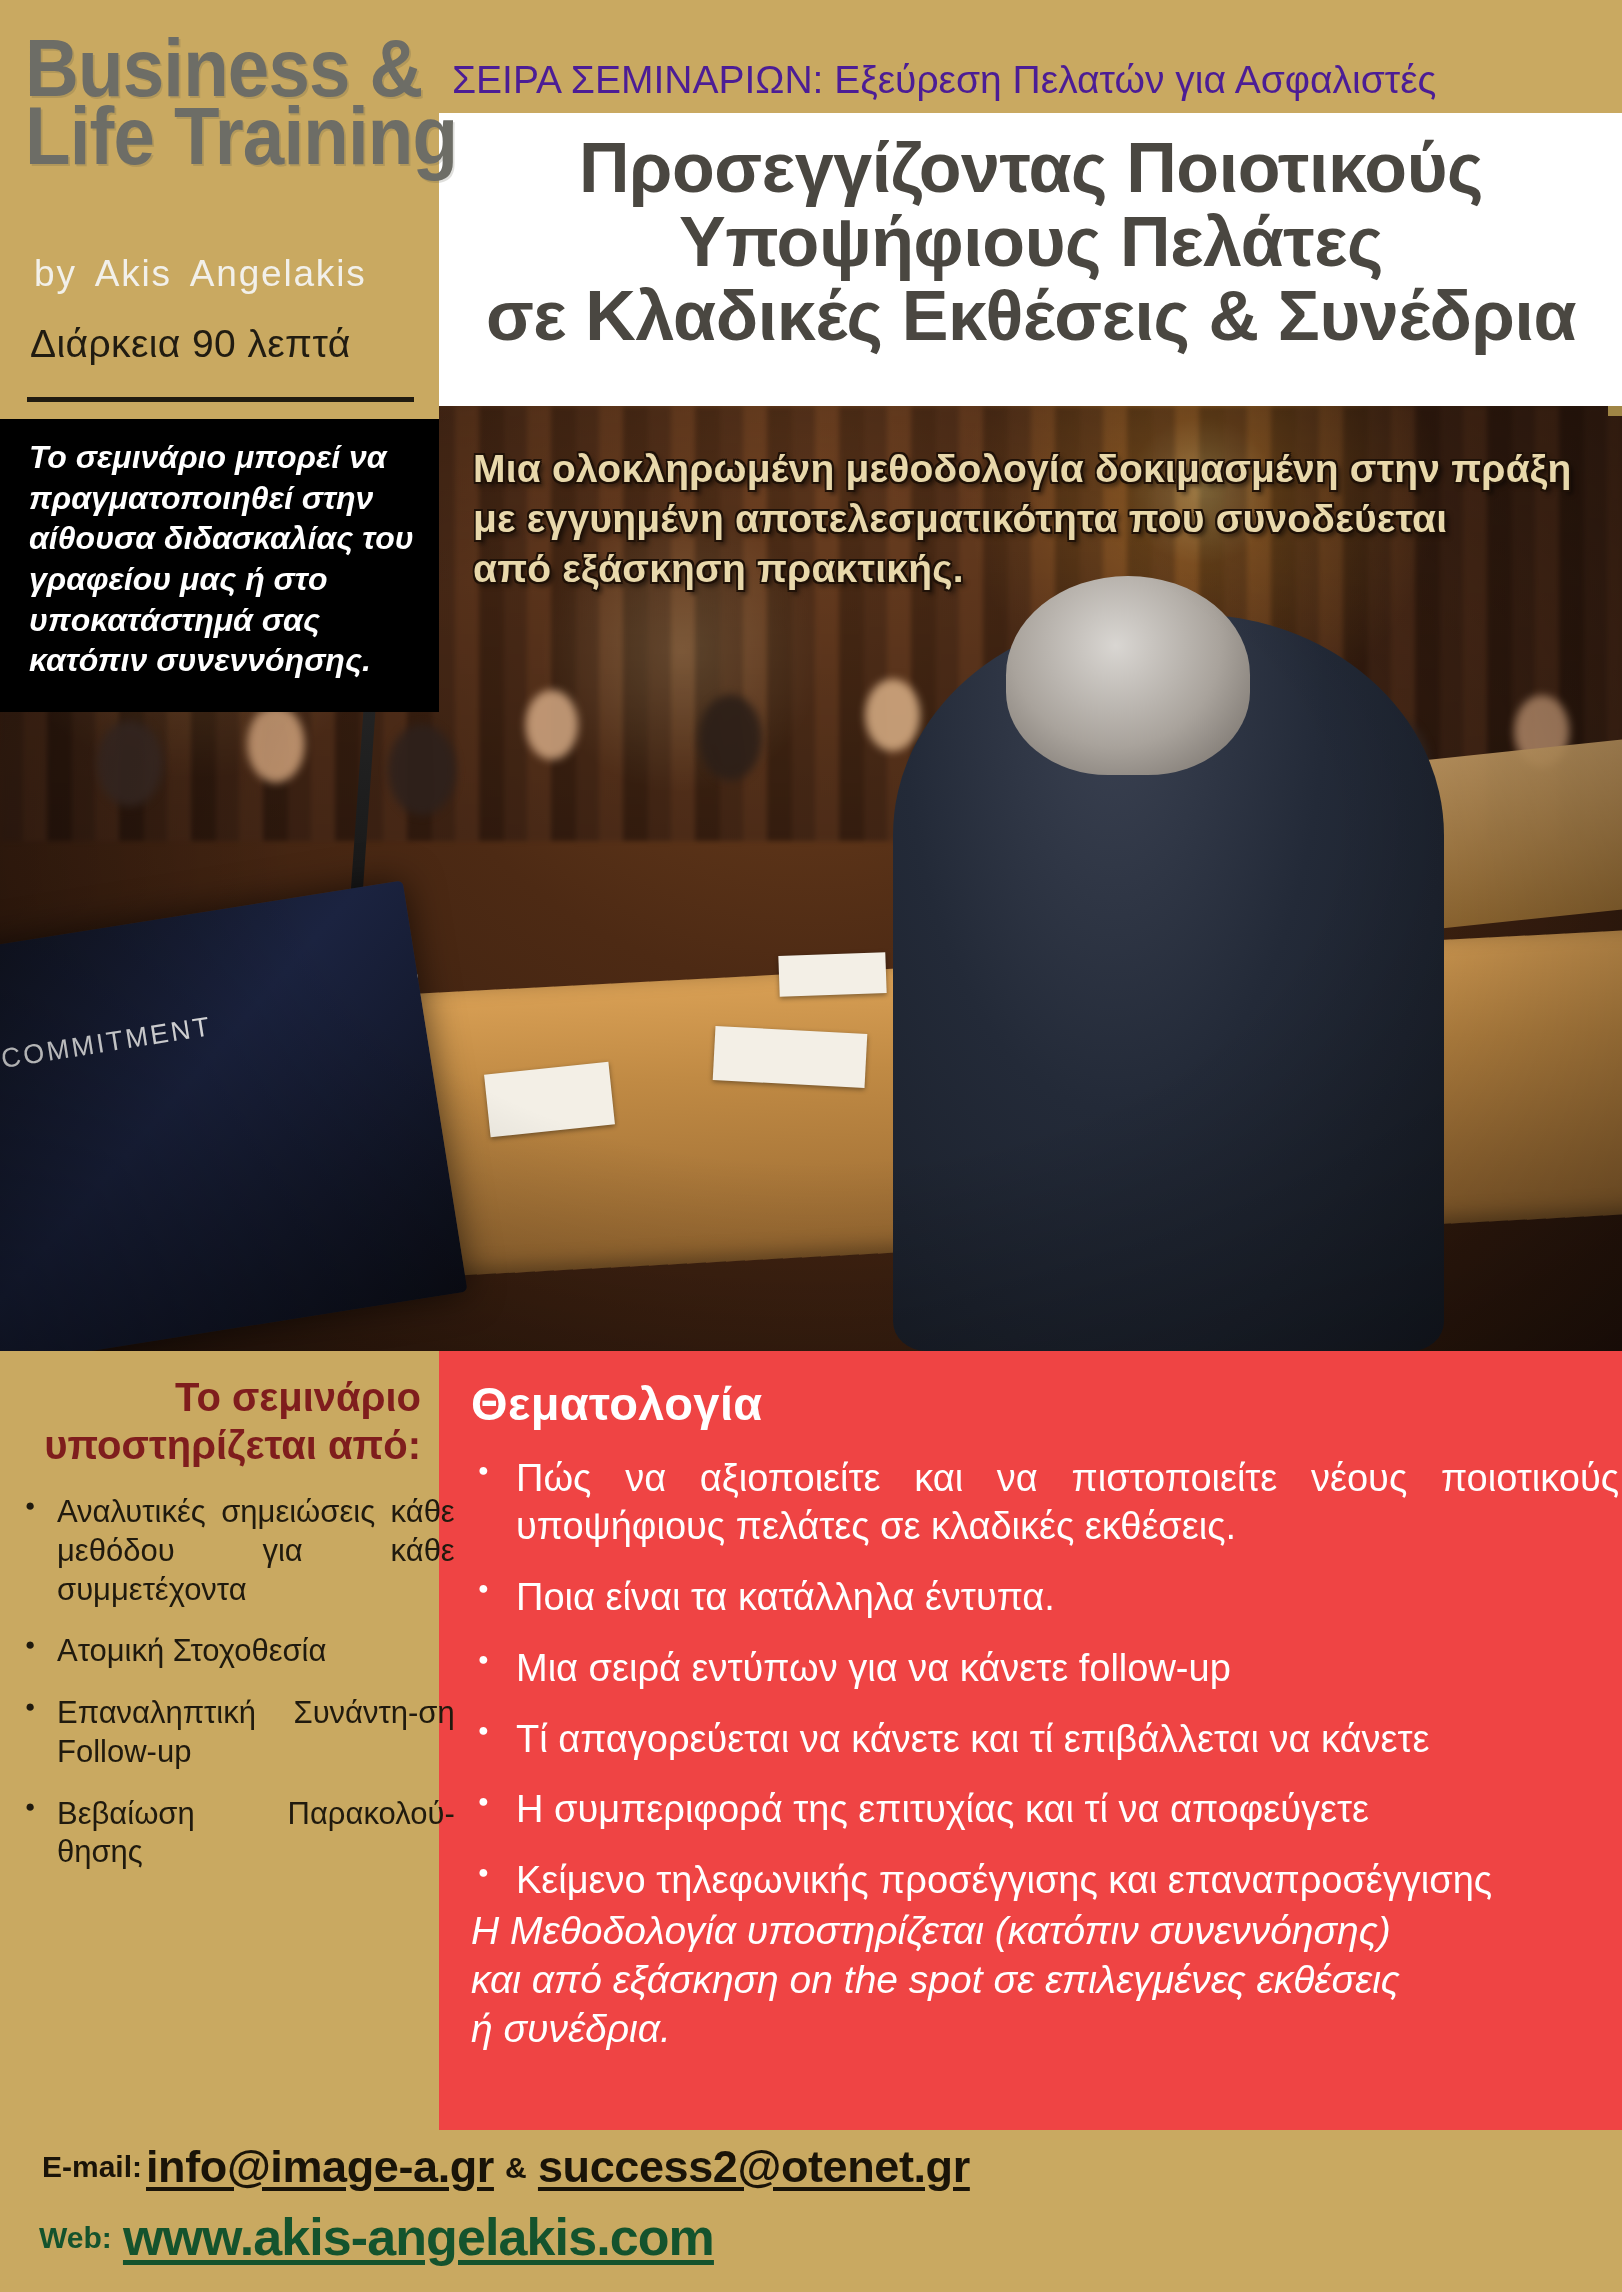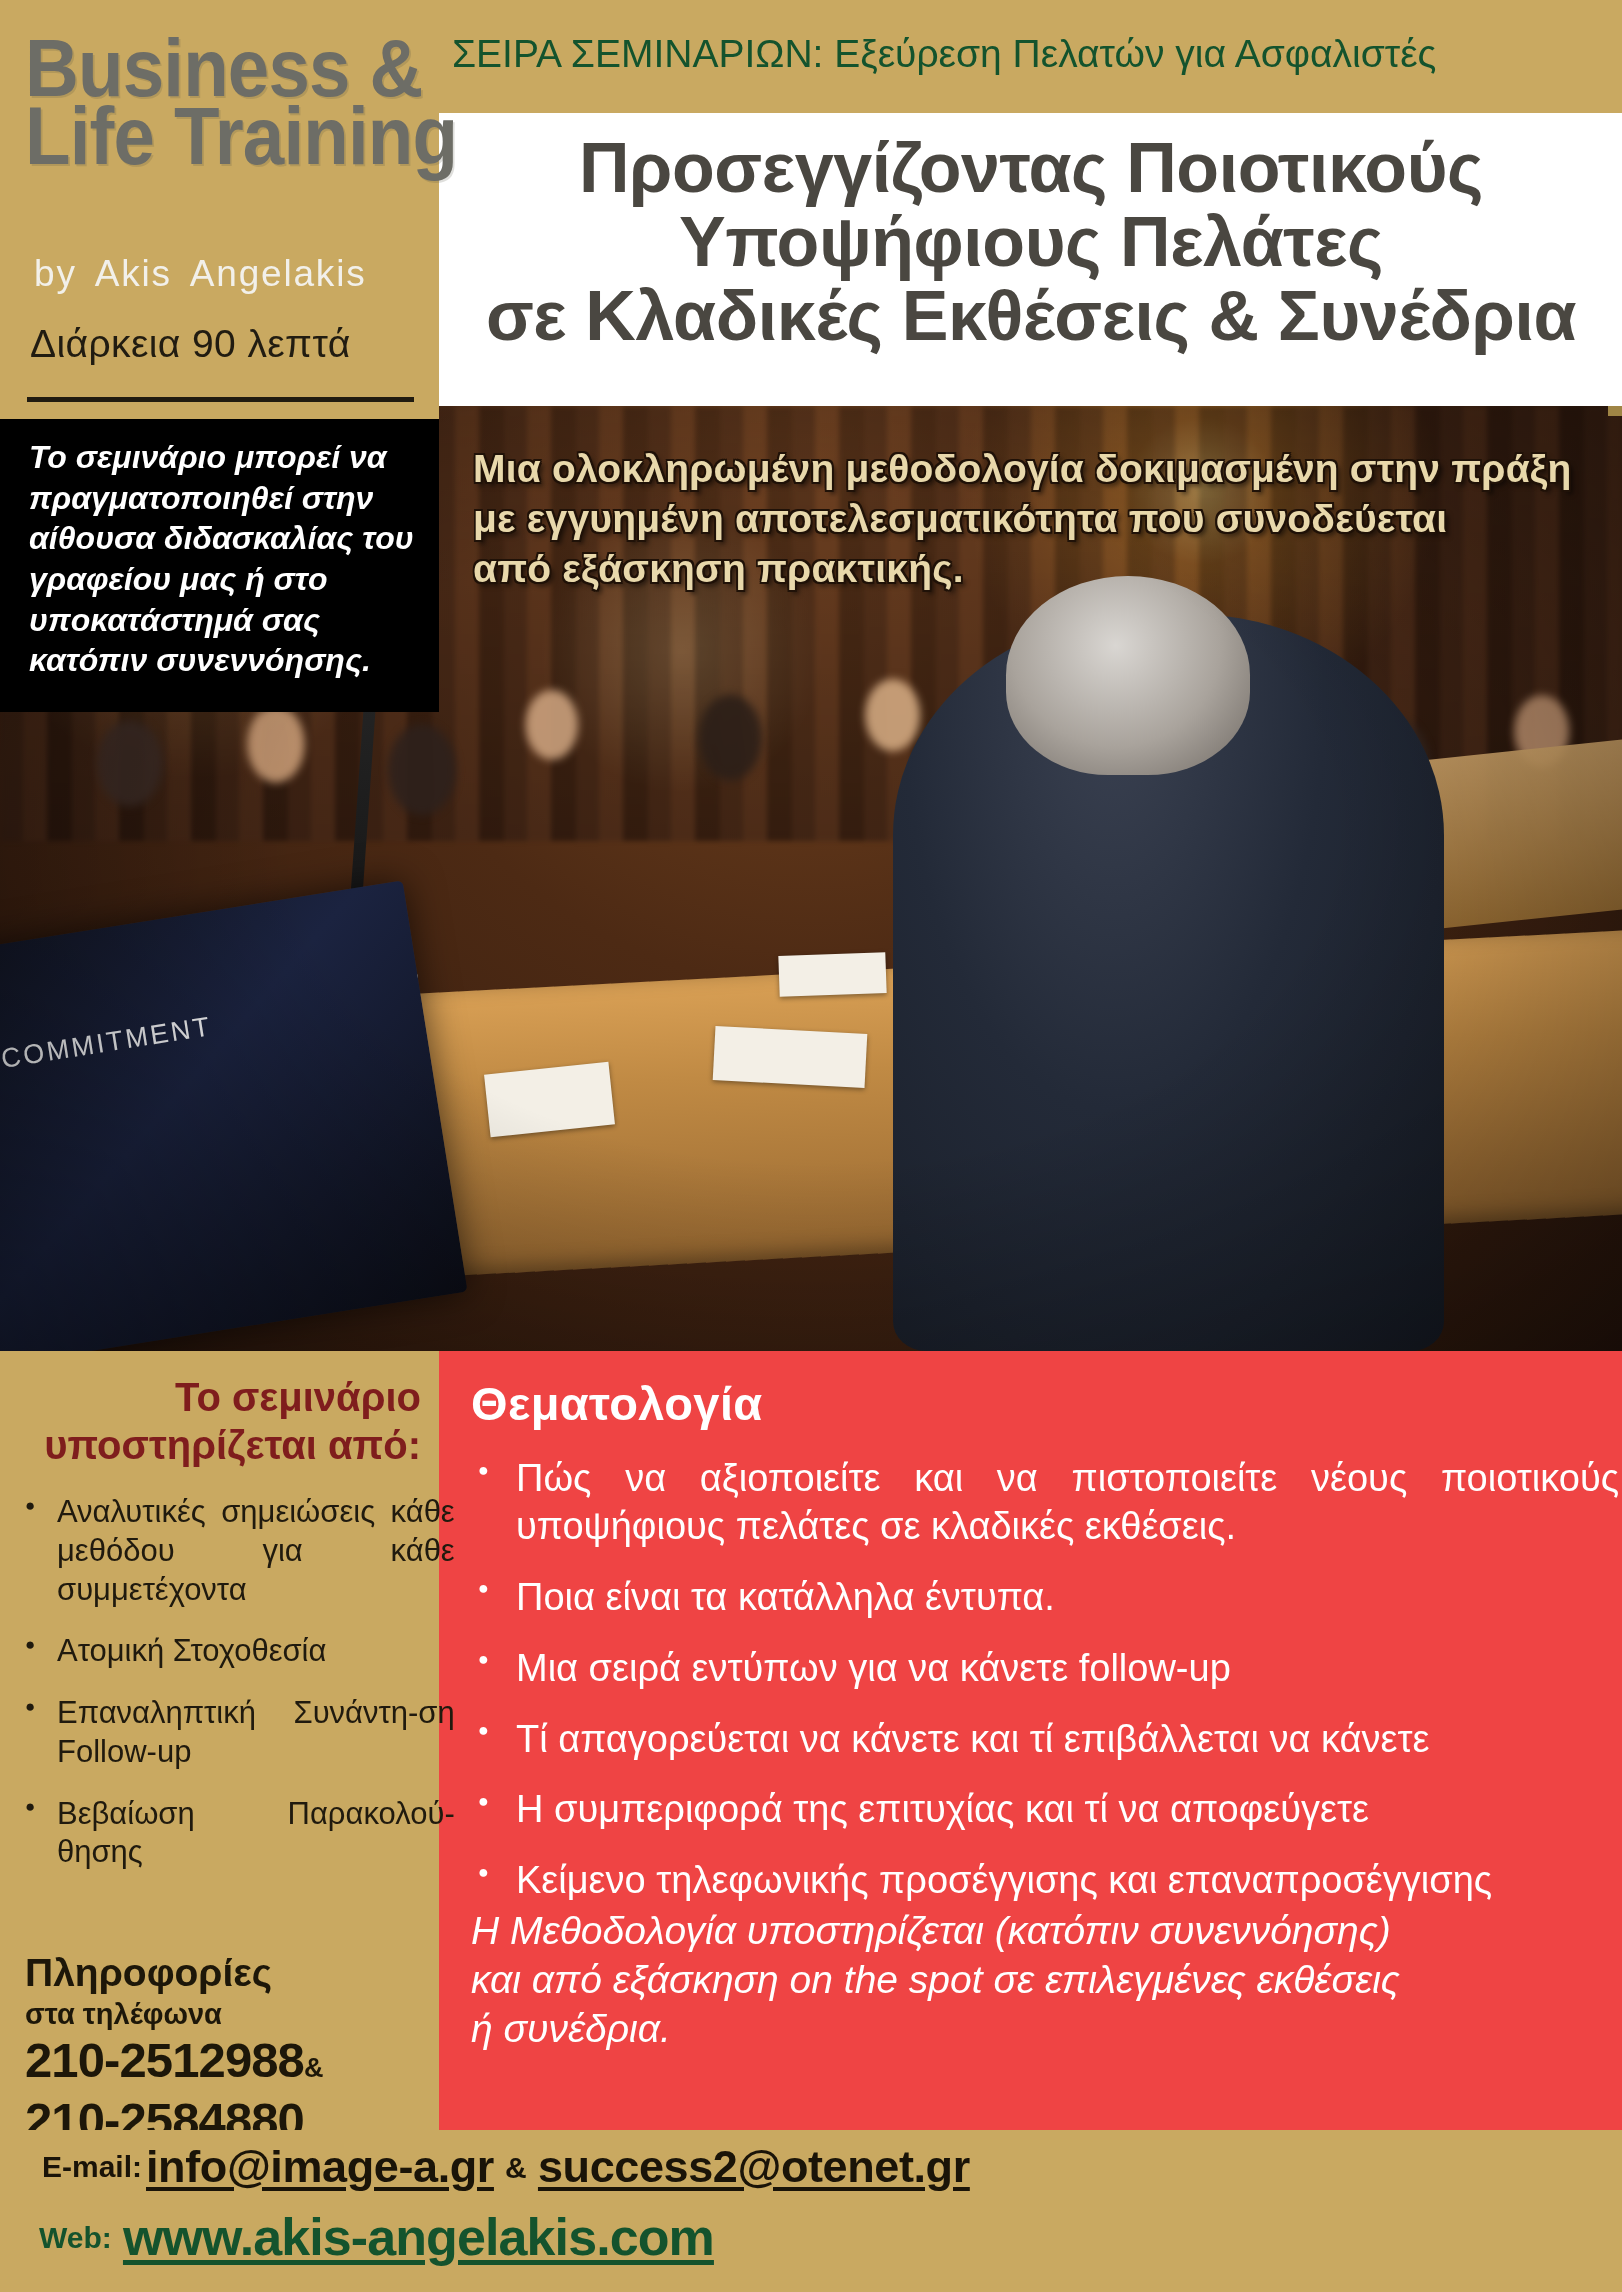--- a/index.html
+++ b/index.html
@@ -76,23 +76,23 @@
     top: 397px;
     width: 387px;
     height: 5.4px;
     background: #201b10;
   }
 
   
   .series-line {
     position: absolute;
     left: 452px;
-    top: 32px;
+    top: 58px;
     width: 1155px;
-    color: #14532d;
+    color: #4c1d95;
     font-size: 39px;
     font-weight: 400;
     letter-spacing: 0px;
     white-space: nowrap;
     z-index: 5;
   }
 
   
   .title-panel {
     position: absolute;
@@ -594,30 +594,20 @@
       <span>Το σεμινάριο</span>
       <span>υποστηρίζεται από:</span>
     </div>
     <ul class="support-list">
       <li>Αναλυτικές σημειώσεις κάθε μεθόδου για κάθε συμμετέχοντα</li>
       <li>Ατομική Στοχοθεσία</li>
       <li>Επαναληπτική Συνάντη-ση Follow-up</li>
       <li>Βεβαίωση Παρακολού-θησης</li>
     </ul>
 
-    <div class="info-block">
-      <div class="info-head">Πληροφορίες</div>
-      <div class="info-sub">στα τηλέφωνα</div>
-      <div class="info-phone">
-        <span>210-2512988</span><span class="amp">&amp;</span>
-      </div>
-      <div class="info-phone">
-        <span>210-2584880</span>
-      </div>
-    </div>
   </div>
 
   <div class="topics-panel">
     <div class="topics-title">Θεματολογία</div>
     <ul class="topics-list">
       <li>Πώς να αξιοποιείτε και να πιστοποιείτε νέους ποιοτικούς υποψήφιους πελάτες σε κλαδικές εκθέσεις.</li>
       <li>Ποια είναι τα κατάλληλα έντυπα.</li>
       <li>Μια σειρά εντύπων για να κάνετε follow-up</li>
       <li>Τί απαγορεύεται να κάνετε και τί επιβάλλεται να κάνετε</li>
       <li>Η συμπεριφορά της επιτυχίας και τί να αποφεύγετε</li>

